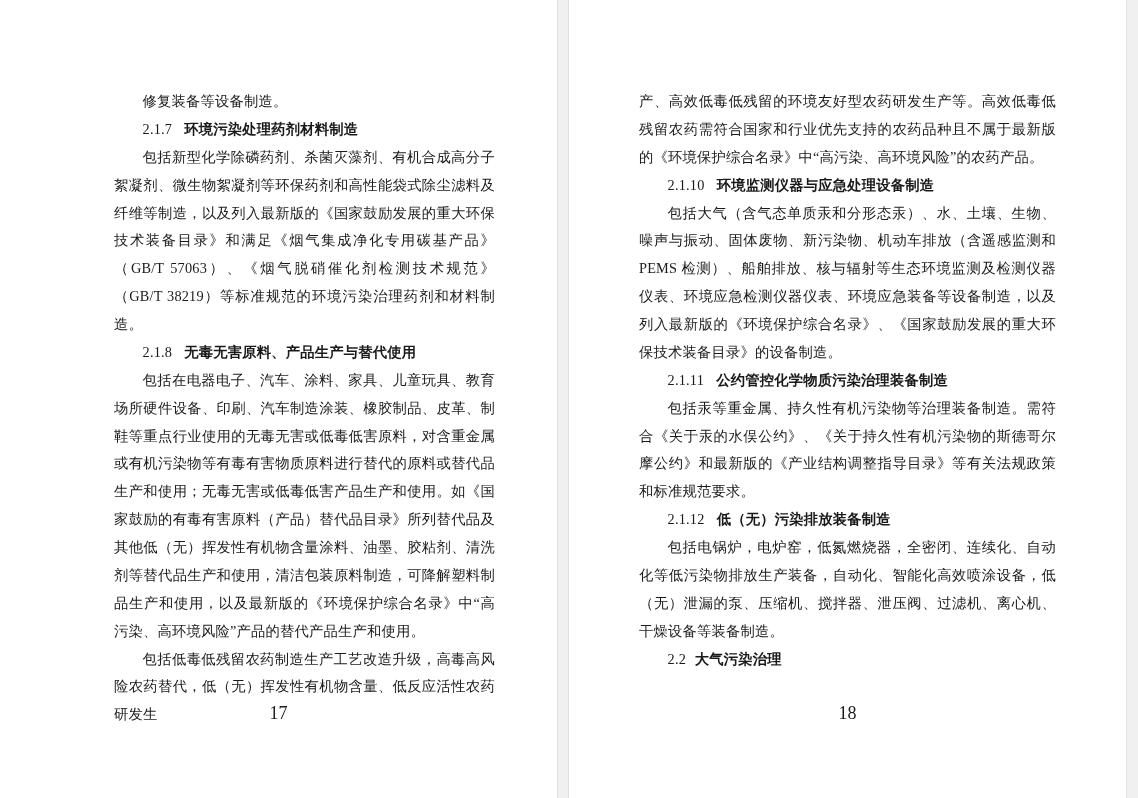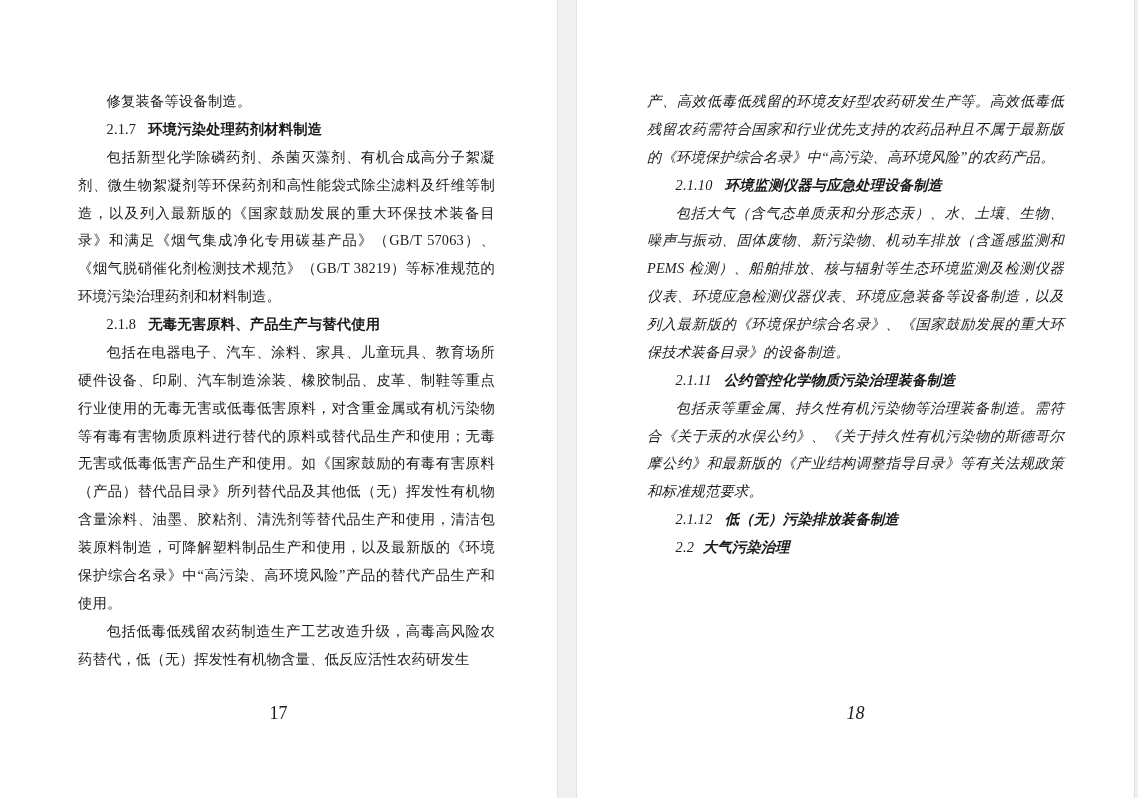--- a/index.html
+++ b/index.html
@@ -26,23 +26,23 @@
   .page {
     background: #ffffff;
     width: 557px;
     height: 798px;
     box-sizing: border-box;
     position: relative;
     box-shadow: 0 0 1px rgba(0,0,0,0.35);
     overflow: hidden;
   }
   .page-left { margin-left: 0px; }
-  .page-right { margin-right: 4px; font-style: italic; }
+  .page-right { margin-right: 12px; }
   .page-inner {
-    padding: 88px 62px 0 78px;
+    padding: 88px 62px 0 114px;
     box-sizing: border-box;
     height: 100%;
   }
   .page-right .page-inner {
     padding: 88px 70px 0 70px;
   }
   p {
     margin: 0;
     font-size: 14.3px;
     line-height: 1.95;
@@ -97,18 +97,19 @@
   </div>
 
   <div class="page page-right">
     <div class="page-inner">
       <p>产、高效低毒低残留的环境友好型农药研发生产等。高效低毒低残留农药需符合国家和行业优先支持的农药品种且不属于最新版的《环境保护综合名录》中“高污染、高环境风险”的农药产品。</p>
       <p class="heading"><span class="num">2.1.10</span><span>环境监测仪器与应急处理设备制造</span></p>
       <p class="indent">包括大气（含气态单质汞和分形态汞）、水、土壤、生物、噪声与振动、固体废物、新污染物、机动车排放（含遥感监测和PEMS 检测）、船舶排放、核与辐射等生态环境监测及检测仪器仪表、环境应急检测仪器仪表、环境应急装备等设备制造，以及列入最新版的《环境保护综合名录》、《国家鼓励发展的重大环保技术装备目录》的设备制造。</p>
       <p class="heading"><span class="num">2.1.11</span><span>公约管控化学物质污染治理装备制造</span></p>
       <p class="indent">包括汞等重金属、持久性有机污染物等治理装备制造。需符合《关于汞的水俣公约》、《关于持久性有机污染物的斯德哥尔摩公约》和最新版的《产业结构调整指导目录》等有关法规政策和标准规范要求。</p>
       <p class="heading"><span class="num">2.1.12</span><span>低（无）污染排放装备制造</span></p>
+      <p class="indent">包括电锅炉，电炉窑，低氮燃烧器，全密闭、连续化、自动化等低污染物排放生产装备，自动化、智能化高效喷涂设备，低（无）泄漏的泵、压缩机、搅拌器、泄压阀、过滤机、离心机、干燥设备等装备制造。</p>
       <p class="heading2"><span class="num">2.2</span><span>大气污染治理</span></p>
     </div>
     <div class="page-number">18</div>
   </div>
 
 </div>
 
 </body></html>

